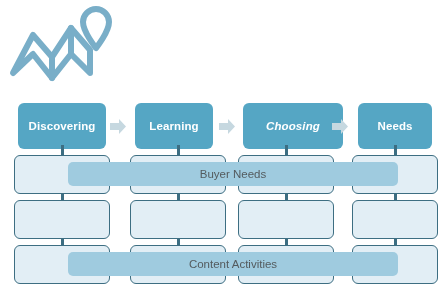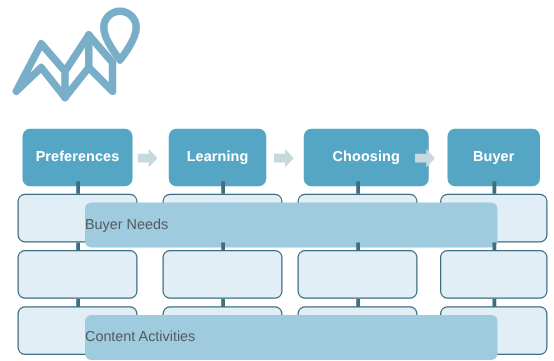--- a/index.html
+++ b/index.html
@@ -90,26 +90,26 @@
   }
   .connector {
     position: absolute;
     width: 2.5px;
     background: #3d6e82;
   }
 
   
   .band {
     position: absolute;
-    height: 36px;
+    height: 24px;
     background: #9fcbdf;
     border-radius: 5px;
     display: flex;
     align-items: center;
-    justify-content: flex-start;
+    justify-content: center;
   }
   .band-label {
     color: #545b5e;
     font-size: 11.5px;
     white-space: nowrap;
   }
 </style>
 </head>
 <body>
 
@@ -124,51 +124,51 @@
       </g>
       <g fill="none" stroke="#79aec8" stroke-width="6" stroke-linejoin="round" stroke-linecap="round">
         <path d="M75 20 a13 13 0 1 1 26 0 c0 10 -13 26 -13 26 s-13 -16 -13 -26 Z"></path>
       </g>
     </svg>
   </div>
 
   <div class="stages">
 
     <div class="stage-box" style="left:18px; width:88px;">
-      <span class="stage-label">Preferences</span>
+      <span class="stage-label">Discovering</span>
     </div>
 
     <div class="stage-arrow" style="left:110px;">
       <svg viewBox="0 0 16 15" width="16" height="15" xmlns="http://www.w3.org/2000/svg">
         <path d="M0 4 L9 4 L9 0 L16 7.5 L9 15 L9 11 L0 11 Z" fill="#c6d8e0"></path>
       </svg>
     </div>
 
     <div class="stage-box" style="left:135px; width:78px;align-items:center;">
       <span class="stage-label">Learning</span>
     </div>
 
     <div class="stage-arrow" style="left:219px;">
       <svg viewBox="0 0 16 15" width="16" height="15" xmlns="http://www.w3.org/2000/svg">
         <path d="M0 4 L9 4 L9 0 L16 7.5 L9 15 L9 11 L0 11 Z" fill="#c6d8e0"></path>
       </svg>
     </div>
 
-    <div class="stage-box" style="left:243px; width:100px;">
+    <div class="stage-box" style="left:243px; width:100px;font-style:italic;">
       <span class="stage-label">Choosing</span>
     </div>
 
     <div class="stage-arrow" style="left:332px;">
       <svg viewBox="0 0 16 15" width="16" height="15" xmlns="http://www.w3.org/2000/svg">
         <path d="M0 4 L9 4 L9 0 L16 7.5 L9 15 L9 11 L0 11 Z" fill="#c6d8e0"></path>
       </svg>
     </div>
 
     <div class="stage-box" style="left:358px; width:74px;">
-      <span class="stage-label">Buyer</span>
+      <span class="stage-label">Needs</span>
     </div>
 
   </div>
 
   <div class="rows-area">
 
     <div class="connector" style="left:61px; top:-6px; height:10px;"></div>
     <div class="connector" style="left:177px; top:-6px; height:10px;"></div>
     <div class="connector" style="left:285px; top:-6px; height:10px;"></div>
     <div class="connector" style="left:394px; top:-6px; height:10px;"></div>

